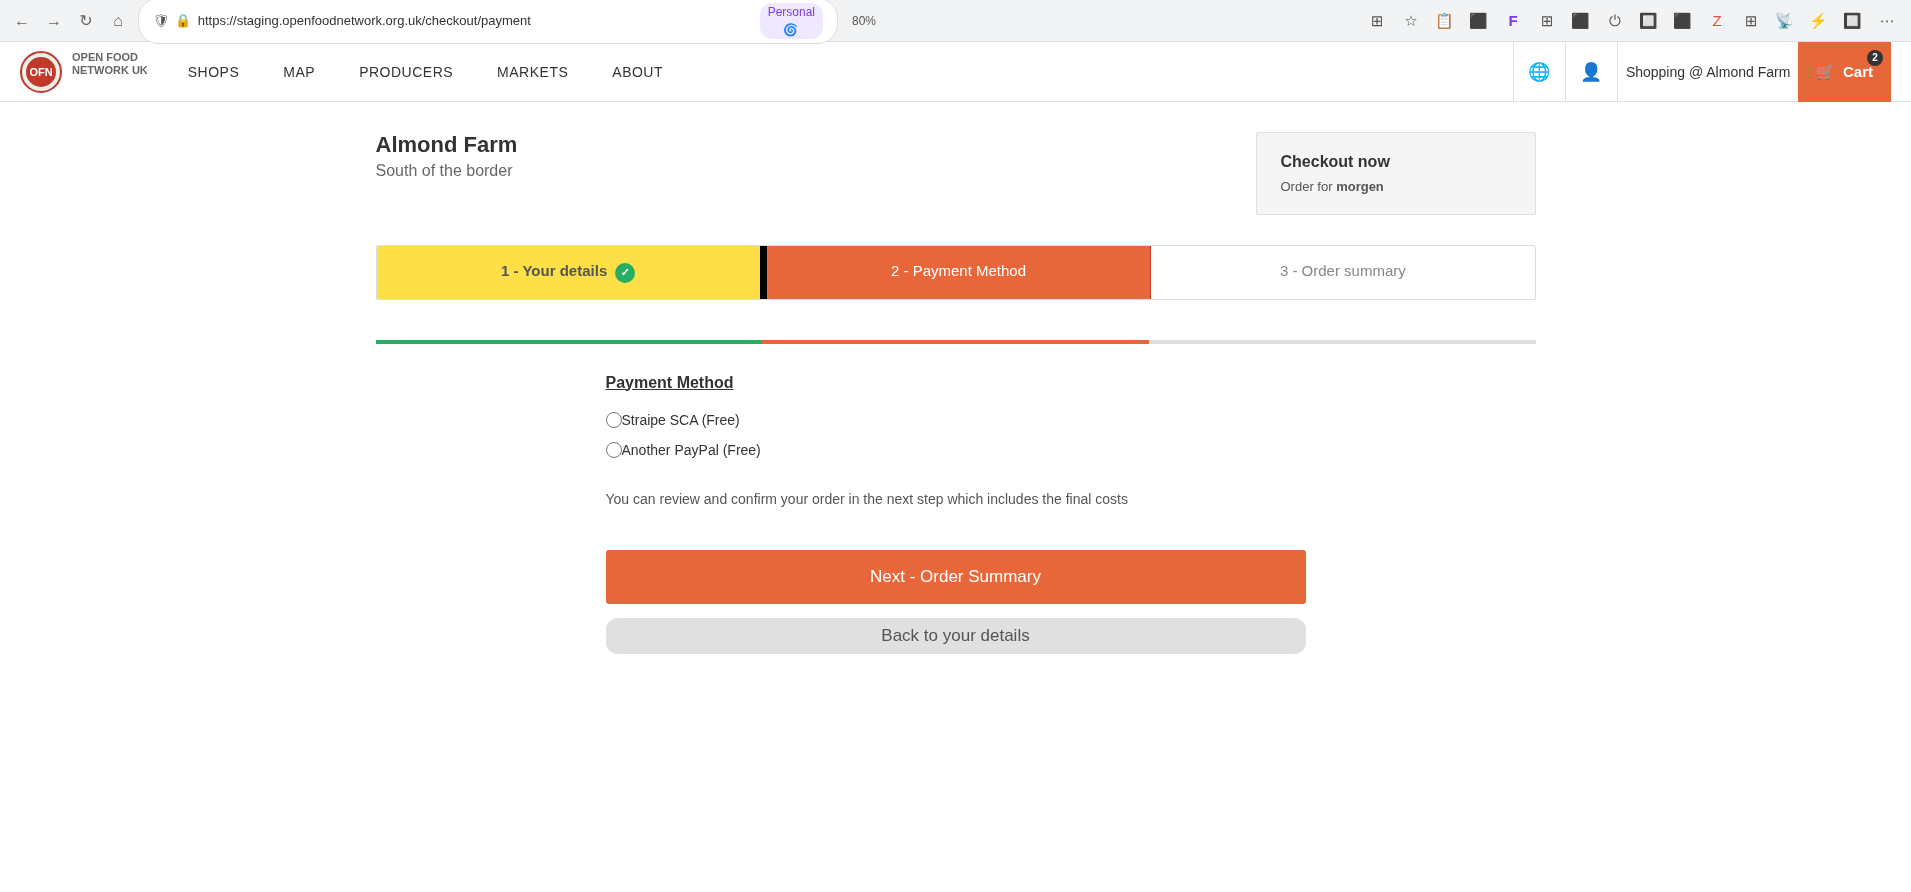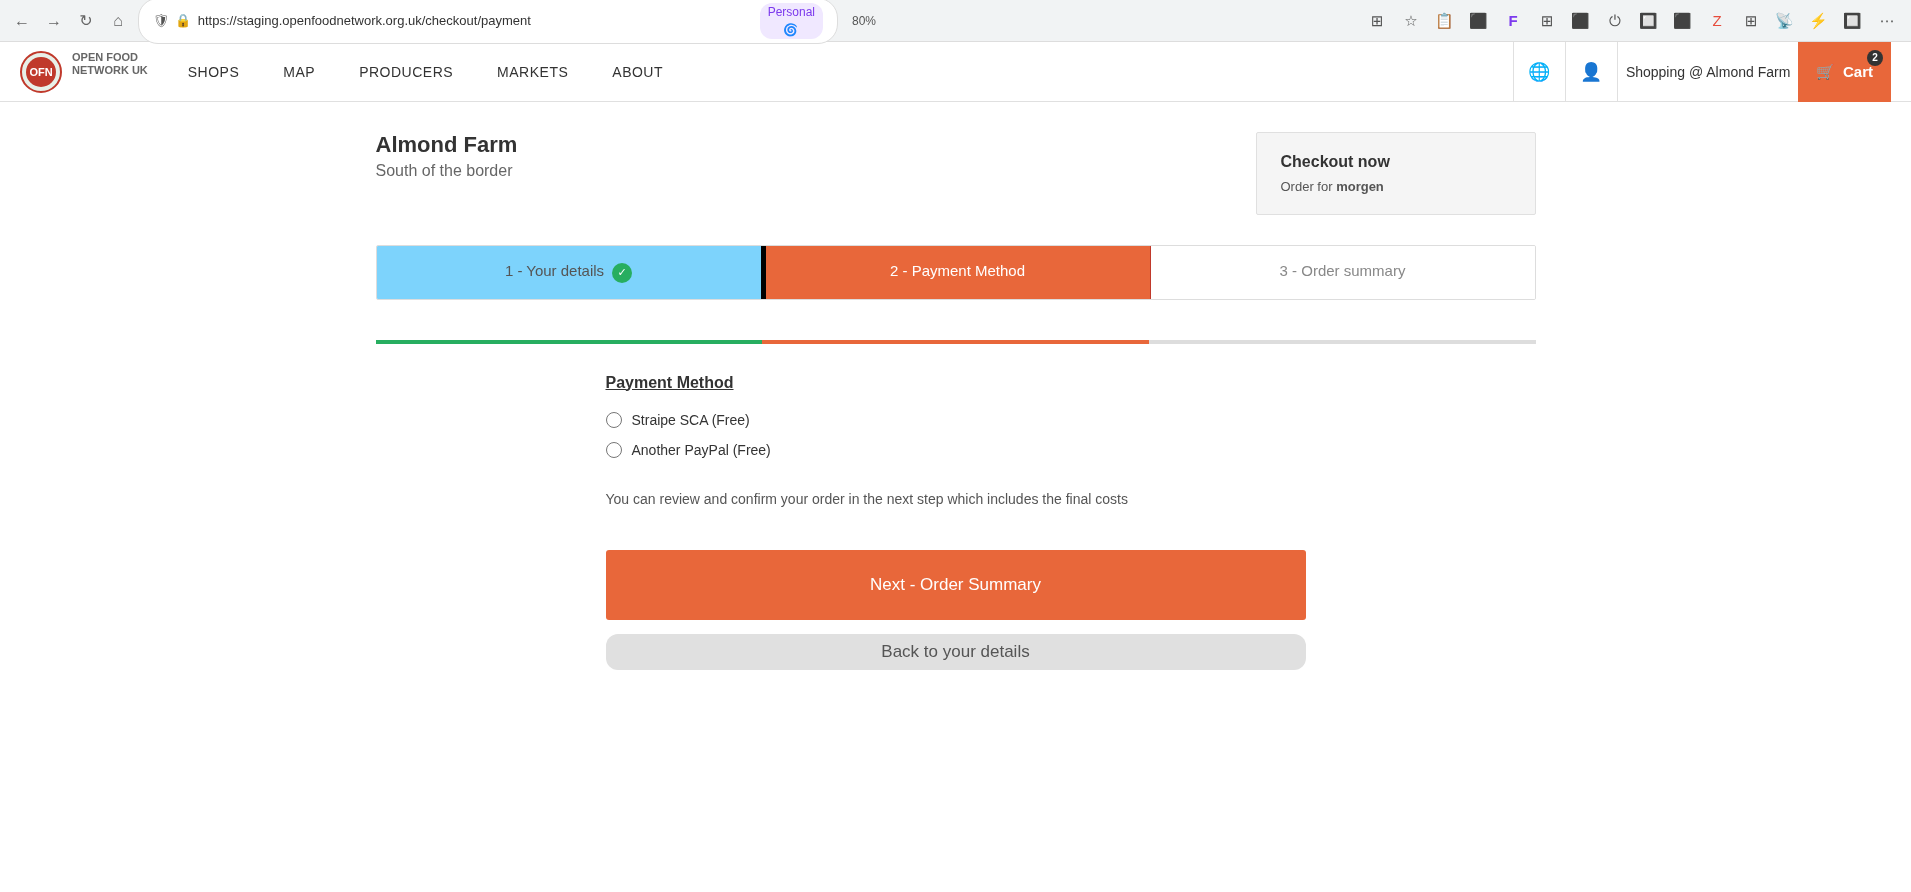--- a/index.html
+++ b/index.html
@@ -171,23 +171,24 @@
     .step {
       flex: 1;
       padding: 16px 20px;
       text-align: center;
       font-size: 15px;
       font-weight: 500;
       cursor: pointer;
       position: relative;
     }
     .step-done {
-      background: #7dd3fc;
+      background: #fde047;
       color: #555;
-      border-right: 5px solid #000000;
+      border-right: 7px solid #000000;
+      font-weight: bold;
     }
     .step-done::after {
       content: '✓';
       display: inline-flex;
       align-items: center;
       justify-content: center;
       width: 20px; height: 20px;
       background: #27ae60;
       color: #fff;
       border-radius: 50%;
@@ -221,42 +222,41 @@
       font-size: 16px;
       font-weight: bold;
       text-decoration: underline;
       margin-bottom: 20px;
       color: #333;
     }
     .payment-options { margin-bottom: 30px; }
     .payment-option {
       display: flex;
       align-items: flex-start;
-      gap: 10px;
       margin-bottom: 14px;
       cursor: pointer;
     }
     .payment-option input[type="radio"] {
       width: 16px; height: 16px; cursor: pointer;
       accent-color: #e8673a;
     }
     .payment-option label {
       font-size: 14px; color: #333; cursor: pointer;
     }
     .review-text {
       font-size: 14px;
       color: #555;
       line-height: 1.6;
       margin-bottom: 40px;
     }
 
     .btn-next {
       display: block;
       width: 100%;
-      padding: 25px;
+      padding: 17px;
       background: #e8673a;
       color: #fff;
       border: none;
       border-radius: 3px;
       font-size: 17px;
       font-weight: 500;
       cursor: pointer;
       margin-bottom: 14px;
       text-align: center;
     }

